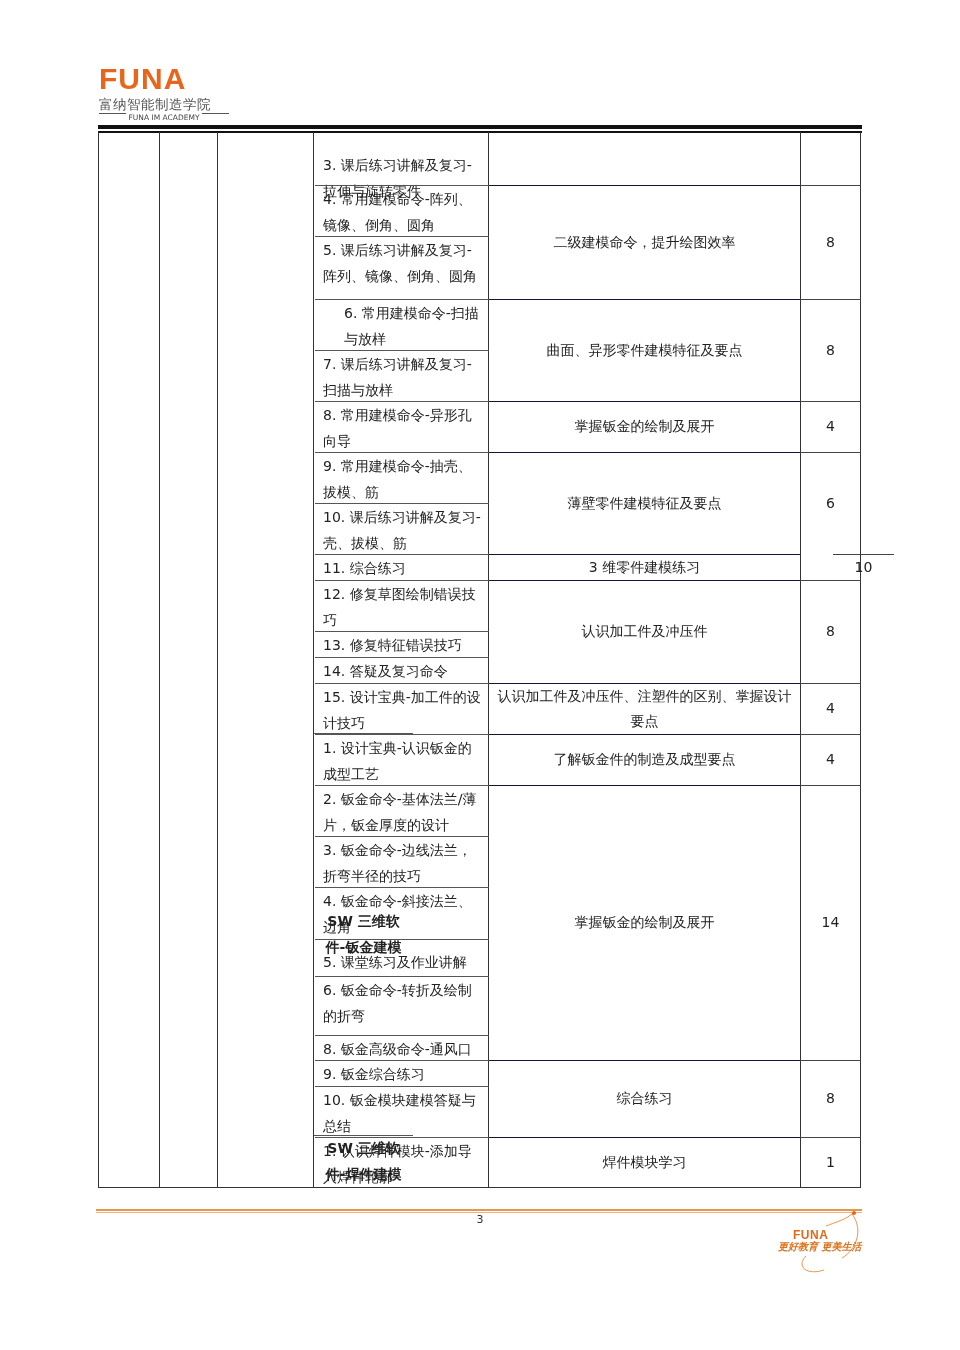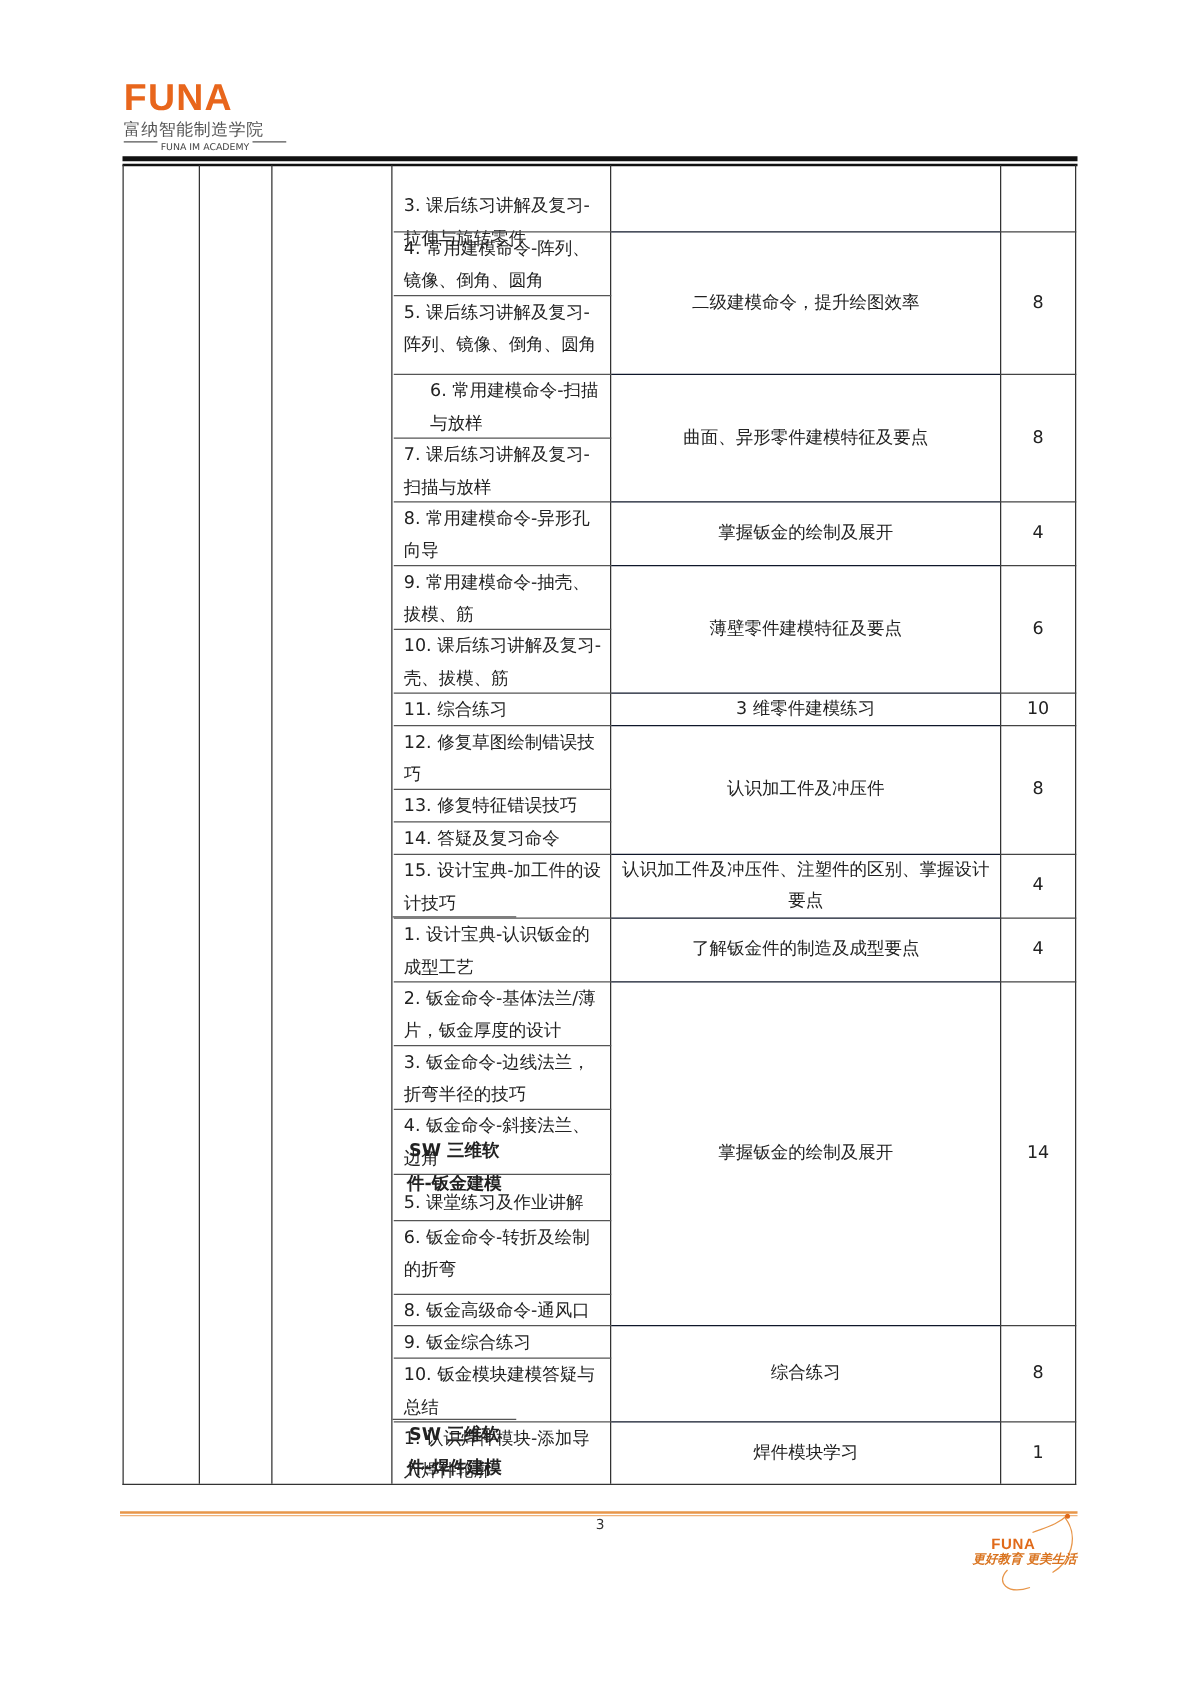--- a/index.html
+++ b/index.html
@@ -100,21 +100,21 @@
     <div class="cell hours" style="top: 0px; height: 53px; border-top: none;"></div>
     <div class="cell goal" style="top: 53px; height: 114px;">二级建模命令，提升绘图效率</div>
     <div class="cell hours" style="top: 53px; height: 114px;">8</div>
     <div class="cell goal" style="top: 167px; height: 102px;">曲面、异形零件建模特征及要点</div>
     <div class="cell hours" style="top: 167px; height: 102px;">8</div>
     <div class="cell goal" style="top: 269px; height: 51px;">掌握钣金的绘制及展开</div>
     <div class="cell hours" style="top: 269px; height: 51px;">4</div>
     <div class="cell goal" style="top: 320px; height: 102px;">薄壁零件建模特征及要点</div>
     <div class="cell hours" style="top: 320px; height: 102px;">6</div>
     <div class="cell goal" style="top: 422px; height: 26px;">3 维零件建模练习</div>
-    <div class="cell hours" style="top: 422px; height: 26px;">10</div>
+    <div class="cell hours" style="top: 422px; height: 26px; margin-left: 33px;">10</div>
     <div class="cell goal" style="top: 448px; height: 103px;">认识加工件及冲压件</div>
     <div class="cell hours" style="top: 448px; height: 103px;">8</div>
     <div class="cell goal" style="top: 551px; height: 51px;">认识加工件及冲压件、注塑件的区别、掌握设计要点</div>
     <div class="cell hours" style="top: 551px; height: 51px;">4</div>
     <div class="cell goal" style="top: 602px; height: 51px;">了解钣金件的制造及成型要点</div>
     <div class="cell hours" style="top: 602px; height: 51px;">4</div>
     <div class="cell goal" style="top: 653px; height: 275px;">掌握钣金的绘制及展开</div>
     <div class="cell hours" style="top: 653px; height: 275px;">14</div>
     <div class="cell goal" style="top: 928px; height: 77px;">综合练习</div>
     <div class="cell hours" style="top: 928px; height: 77px;">8</div>

